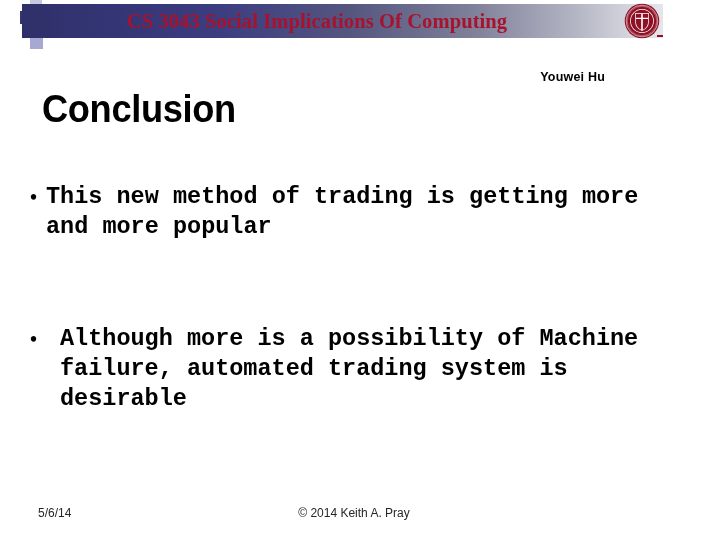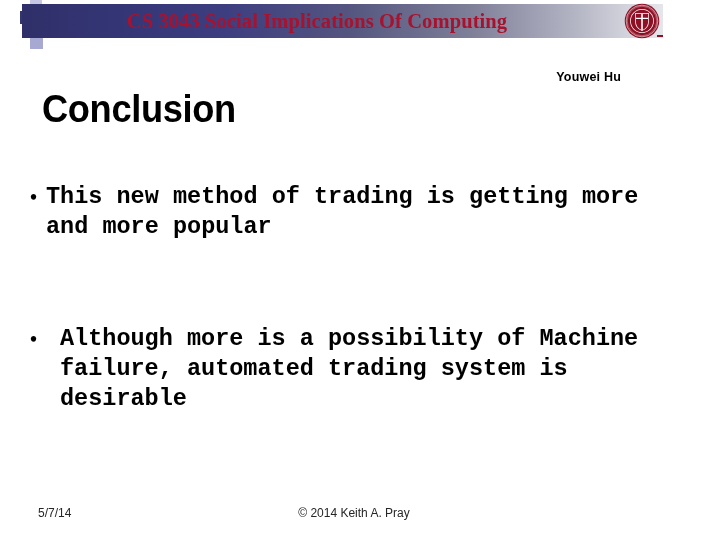--- a/index.html
+++ b/index.html
@@ -86,21 +86,21 @@
     left: 33px;
     top: 34px;
     width: 61px;
     height: 2px;
     background: #8f1025;
   }
 
   
   #author {
     position: absolute;
-    right: 42px;
+    right: 58px;
     top: 70px;
     font-family: "Liberation Sans", sans-serif;
     font-weight: bold;
     font-size: 12.5px;
     color: #000000;
     letter-spacing: 0.2px;
     margin-left: 6px;
   }
 
   
@@ -226,18 +226,18 @@
       <span class="bullet-text">This new method of trading is getting more and more popular</span>
     </div>
 
     <div class="bullet-row indent gap-wide">
       <span class="bullet-mark">•</span>
       <span class="bullet-text">Although more is a possibility of Machine failure, automated trading system is desirable</span>
     </div>
   </div>
 
   <div id="footer">
-    <div id="footer-date">5/7/14</div>
+    <div id="footer-date">5/6/14</div>
     <div id="footer-copyright">© 2014 Keith A. Pray</div>
     <div id="footer-pagenum">14</div>
   </div>
 
 </div>
 
 </body></html>

